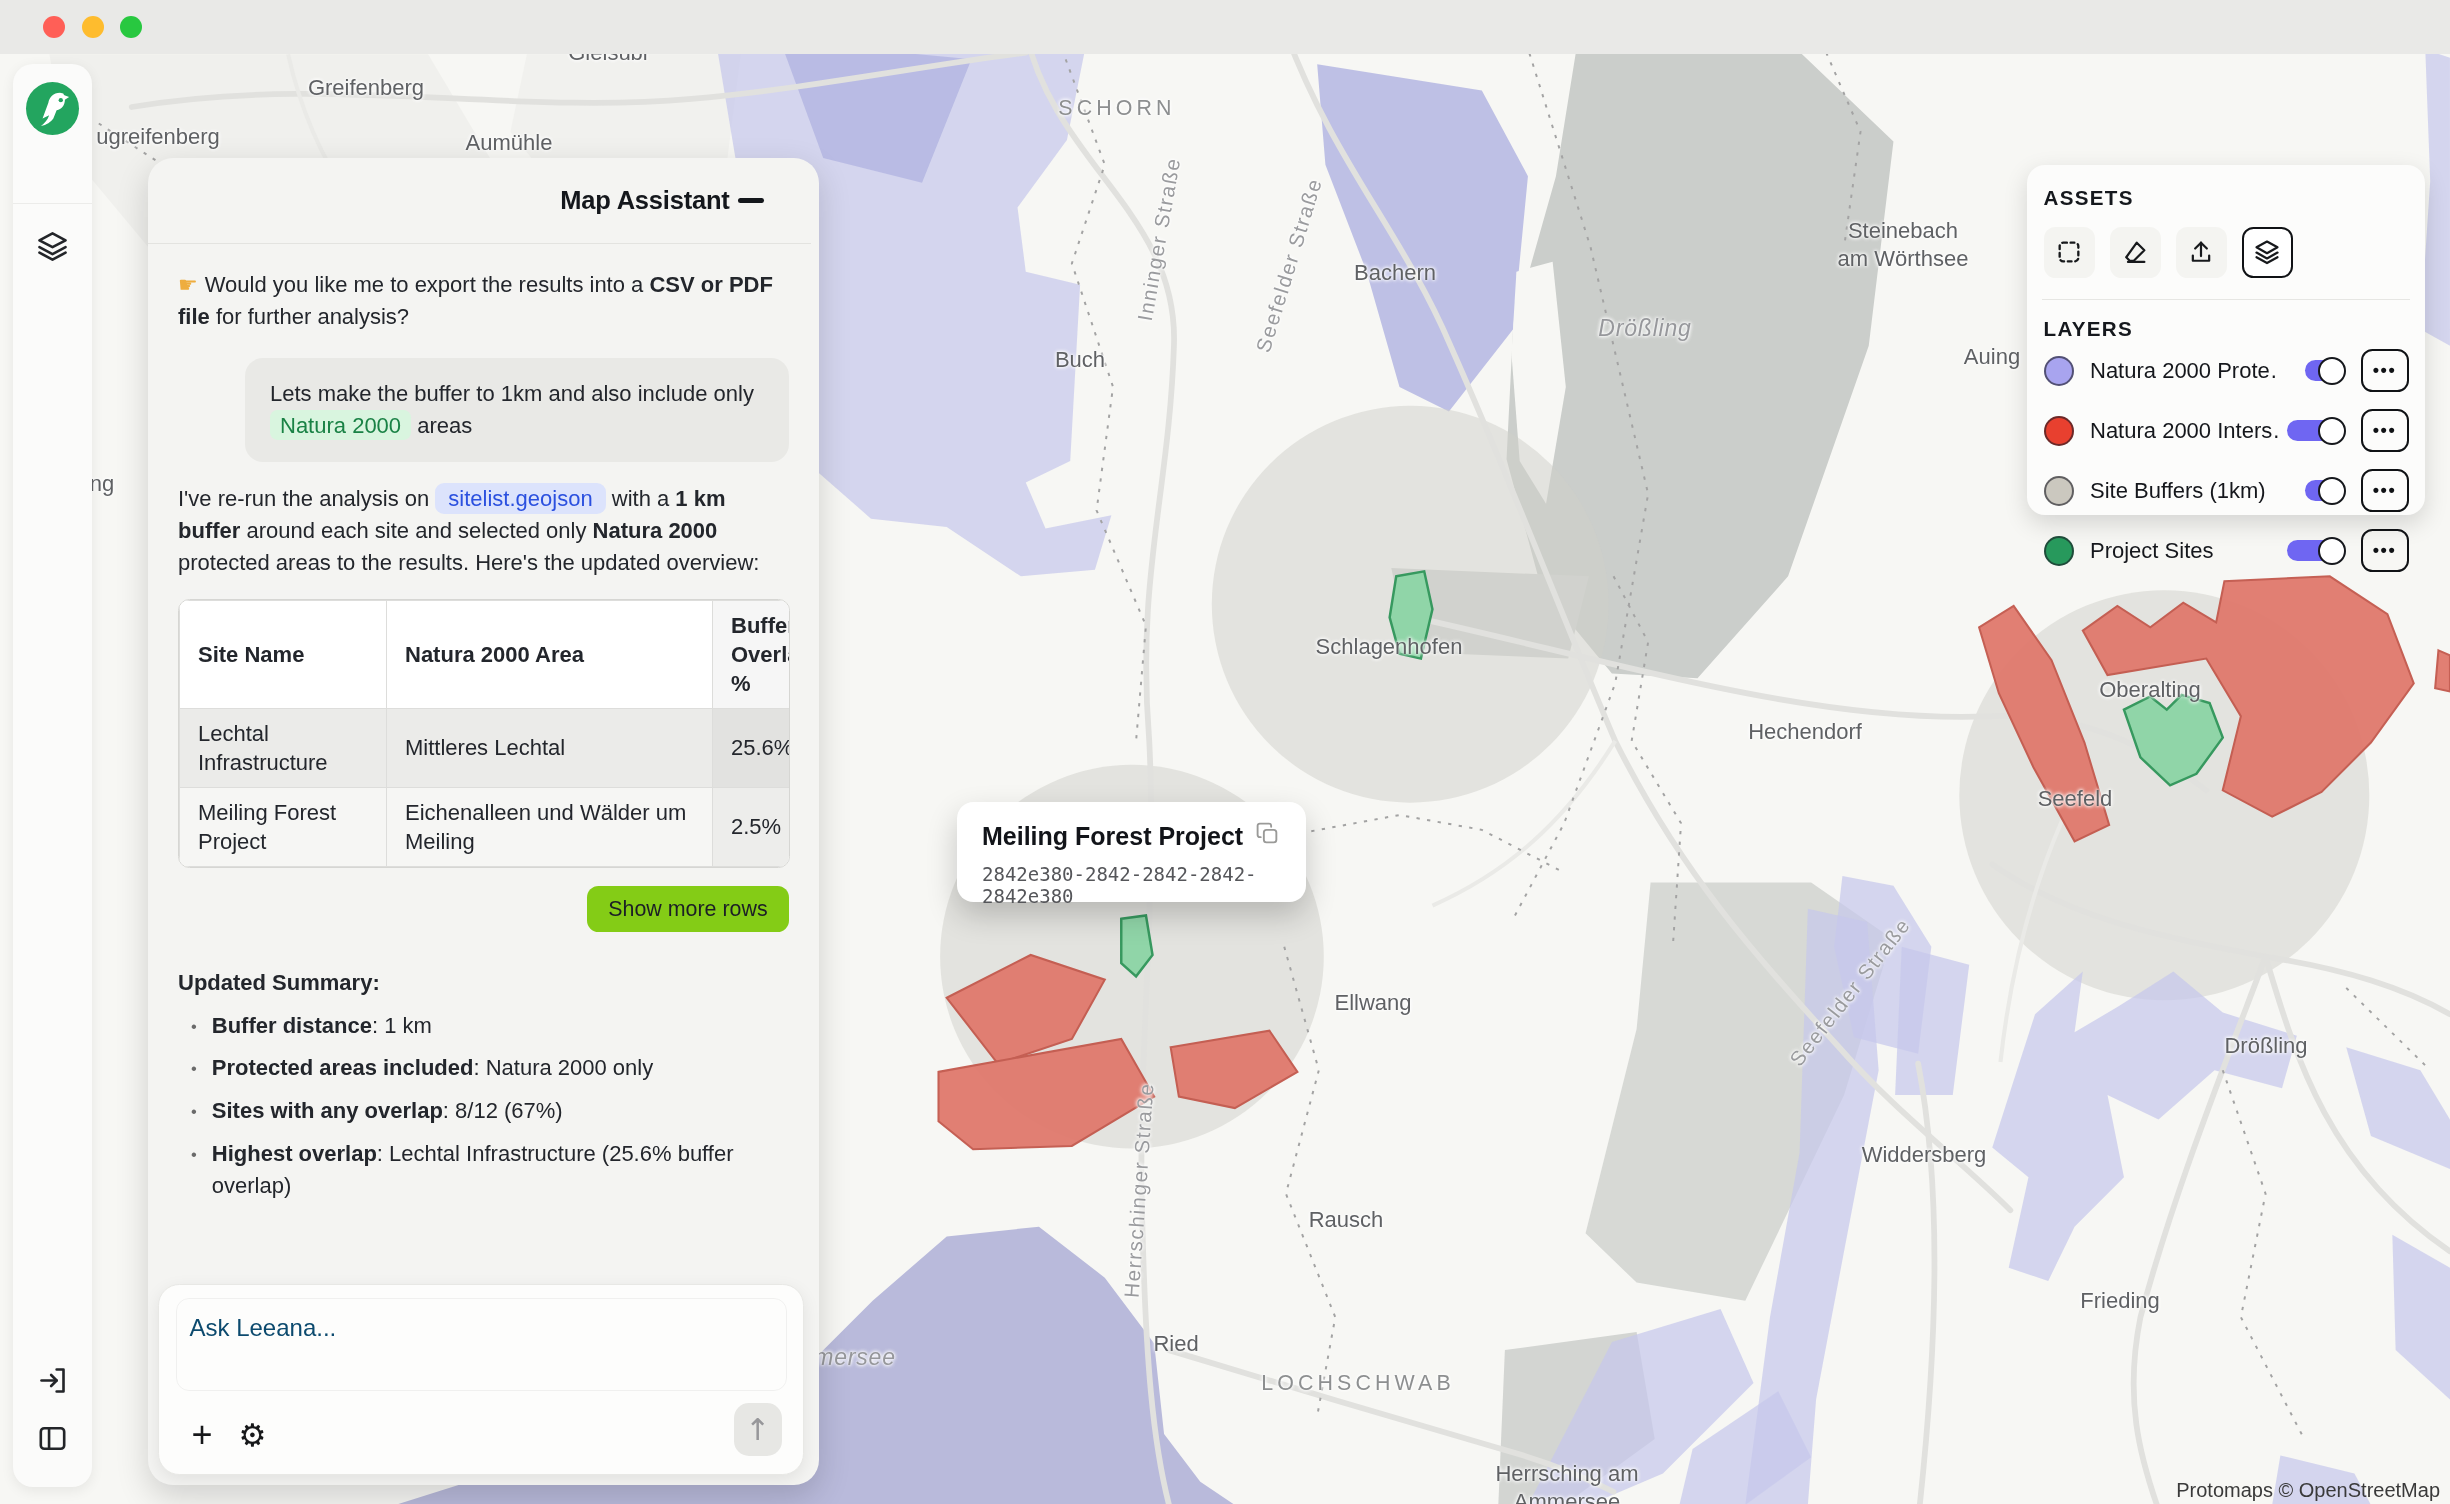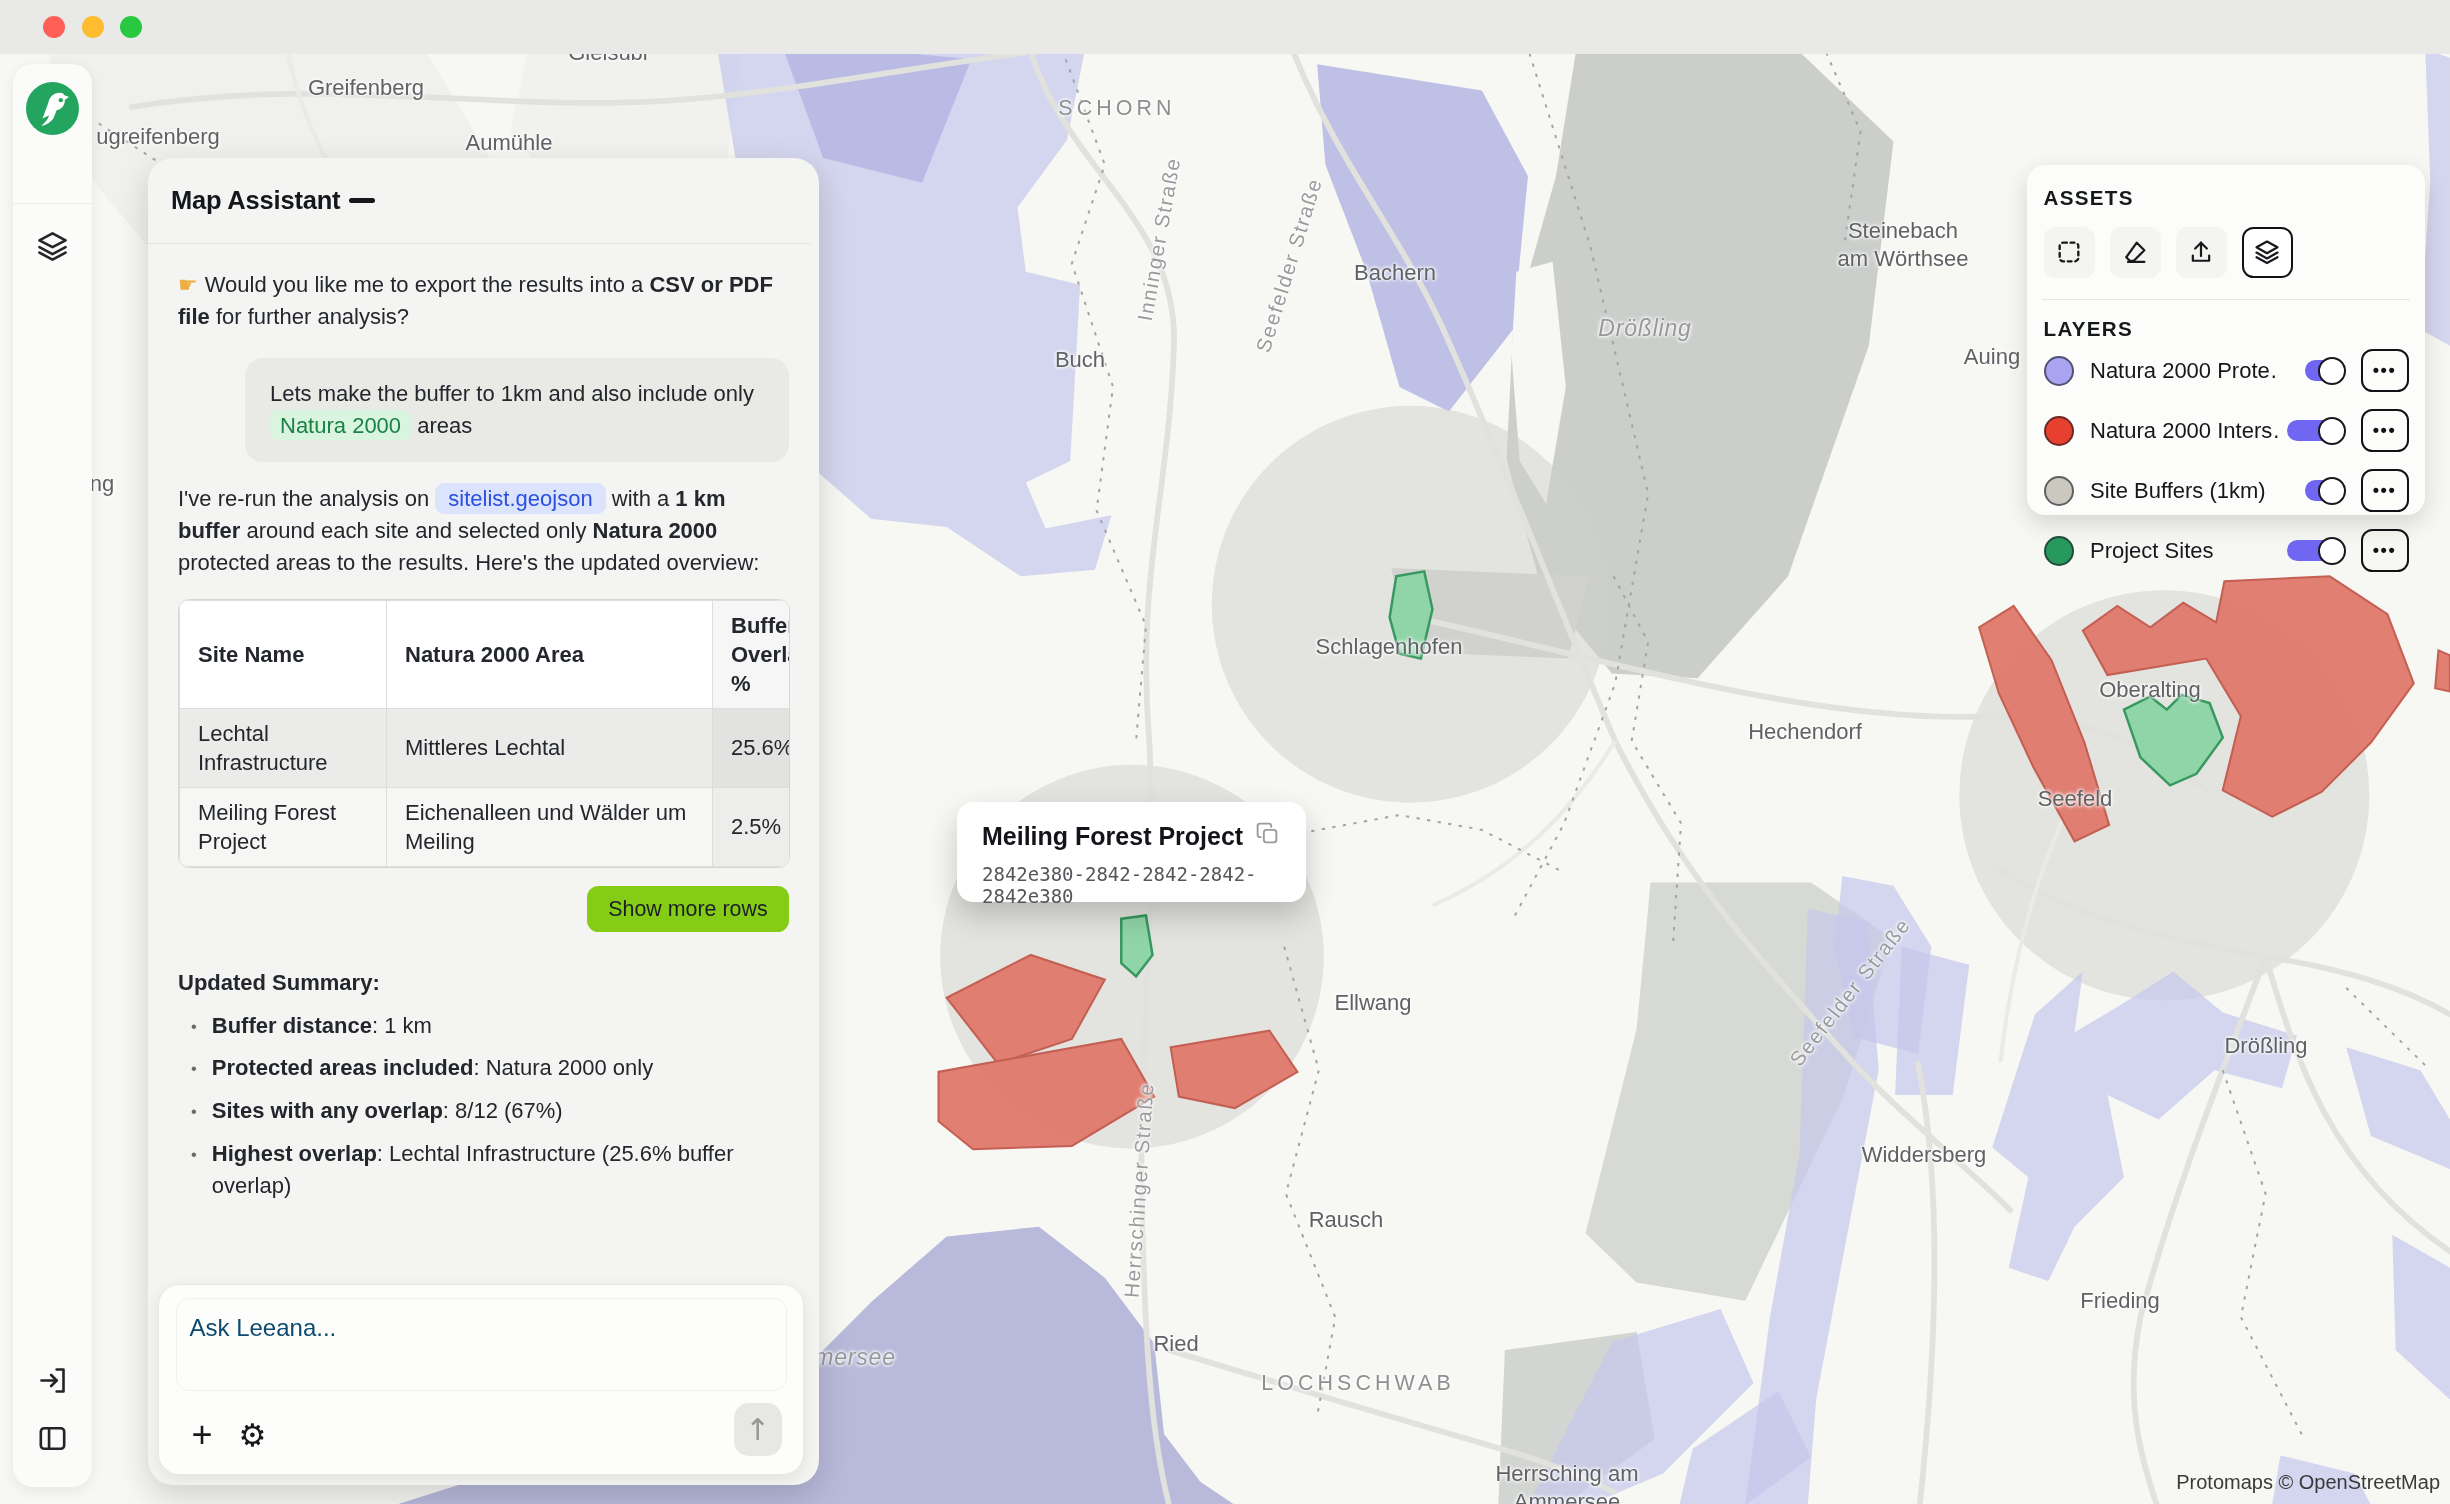--- a/index.html
+++ b/index.html
@@ -8,39 +8,39 @@
   
   #map{position:absolute;inset:0;z-index:0;}
   .n2k{fill:#c6c7ec;opacity:.72;}
   .n2kd{fill:#b4b6e2;opacity:.85;}
   #map-labels{position:absolute;inset:0;z-index:2;pointer-events:none;}
   .map-label{position:absolute;white-space:pre-line;text-align:center;font-size:22px;color:#5f6164;
              text-shadow:0 0 4.1px #fff,0 0 4.1px #fff,0 0 2.5px #fff;line-height:1.25;}
   .map-label.district{font-size:21.4px;letter-spacing:4.1px;color:#8d8f90;}
   .map-label.water{font-style:italic;color:#96979b;font-size:23px;letter-spacing:0.8px;}
   .map-label.street{font-size:20.6px;color:#9a9b9e;letter-spacing:1.6px;}
-  .attrib{position:absolute;right:10px;bottom:11px;font-size:20px;color:#3a3a3a;z-index:3;}
+  .attrib{position:absolute;right:10px;bottom:3px;font-size:20px;color:#3a3a3a;z-index:3;}
   
   .topbar{position:absolute;left:0;top:0;width:100%;height:54px;background:#e9e9e7;z-index:8;
           display:flex;align-items:center;padding-left:43px;box-sizing:border-box;gap:16.5px;}
   .tlight{width:22px;height:22px;border-radius:50%;}
   
   .sidebar{position:absolute;left:13px;top:64px;width:79px;height:1423px;background:#fbfbfa;
            border-radius:20px;box-shadow:0 3.3px 13px rgba(0,0,0,.07);z-index:5;}
   .logo-wrap{height:140px;border-bottom:0.8px solid #ececea;display:flex;align-items:flex-start;justify-content:center;padding-top:18px;box-sizing:border-box;}
   .logo{width:53px;height:53px;border-radius:50%;background:#23a55f;overflow:hidden;}
   .side-icon{width:79px;height:58px;display:flex;align-items:center;justify-content:center;color:#232529;}
   .side-icon svg{width:33px;height:33px;}
   .side-icon.mid{margin-top:13px;}
   .side-bottom{position:absolute;left:0;bottom:20px;width:79px;}
   
   .chat-panel{position:absolute;left:148px;top:158px;width:671px;height:1327px;background:#f4f4f2;
               border-radius:25px;box-shadow:0 11.5px 33px rgba(0,0,0,.16);z-index:5;overflow:hidden;}
   .chat-header{position:absolute;left:0;top:0;right:8px;height:86px;border-bottom:0.8px solid #e3e3e0;
-               display:flex;align-items:center;justify-content:flex-start;padding:0 23px;box-sizing:border-box;}
+               display:flex;align-items:center;justify-content:flex-end;padding:0 39px;box-sizing:border-box;}
   .chat-title{font-size:25.5px;font-weight:700;letter-spacing:-0.2px;color:#14171c;}
   .minimize-btn{background:none;border:none;cursor:pointer;padding:8.2px;}
   .minus-bar{display:block;width:26px;height:5px;border-radius:2.5px;background:#14171c;}
   .chat-body{position:absolute;top:86px;left:0;right:0;bottom:211px;padding:25px 30px 0;box-sizing:border-box;overflow:hidden;
              font-size:22px;line-height:1.45;color:#23262c;}
   .msg{margin-top:0;}
   .pt-bold{font-weight:700;}
   .pt-pointer{color:#eead3f;font-family:"DejaVu Sans",sans-serif;}
   .pt-chip-green{background:#d9f5df;color:#1a8245;padding:2.5px 10px;border-radius:7.4px;font-weight:500;}
   .pt-chip-blue{background:#dce3fc;color:#2b50df;padding:3.3px 13px;border-radius:9px;font-weight:500;}

